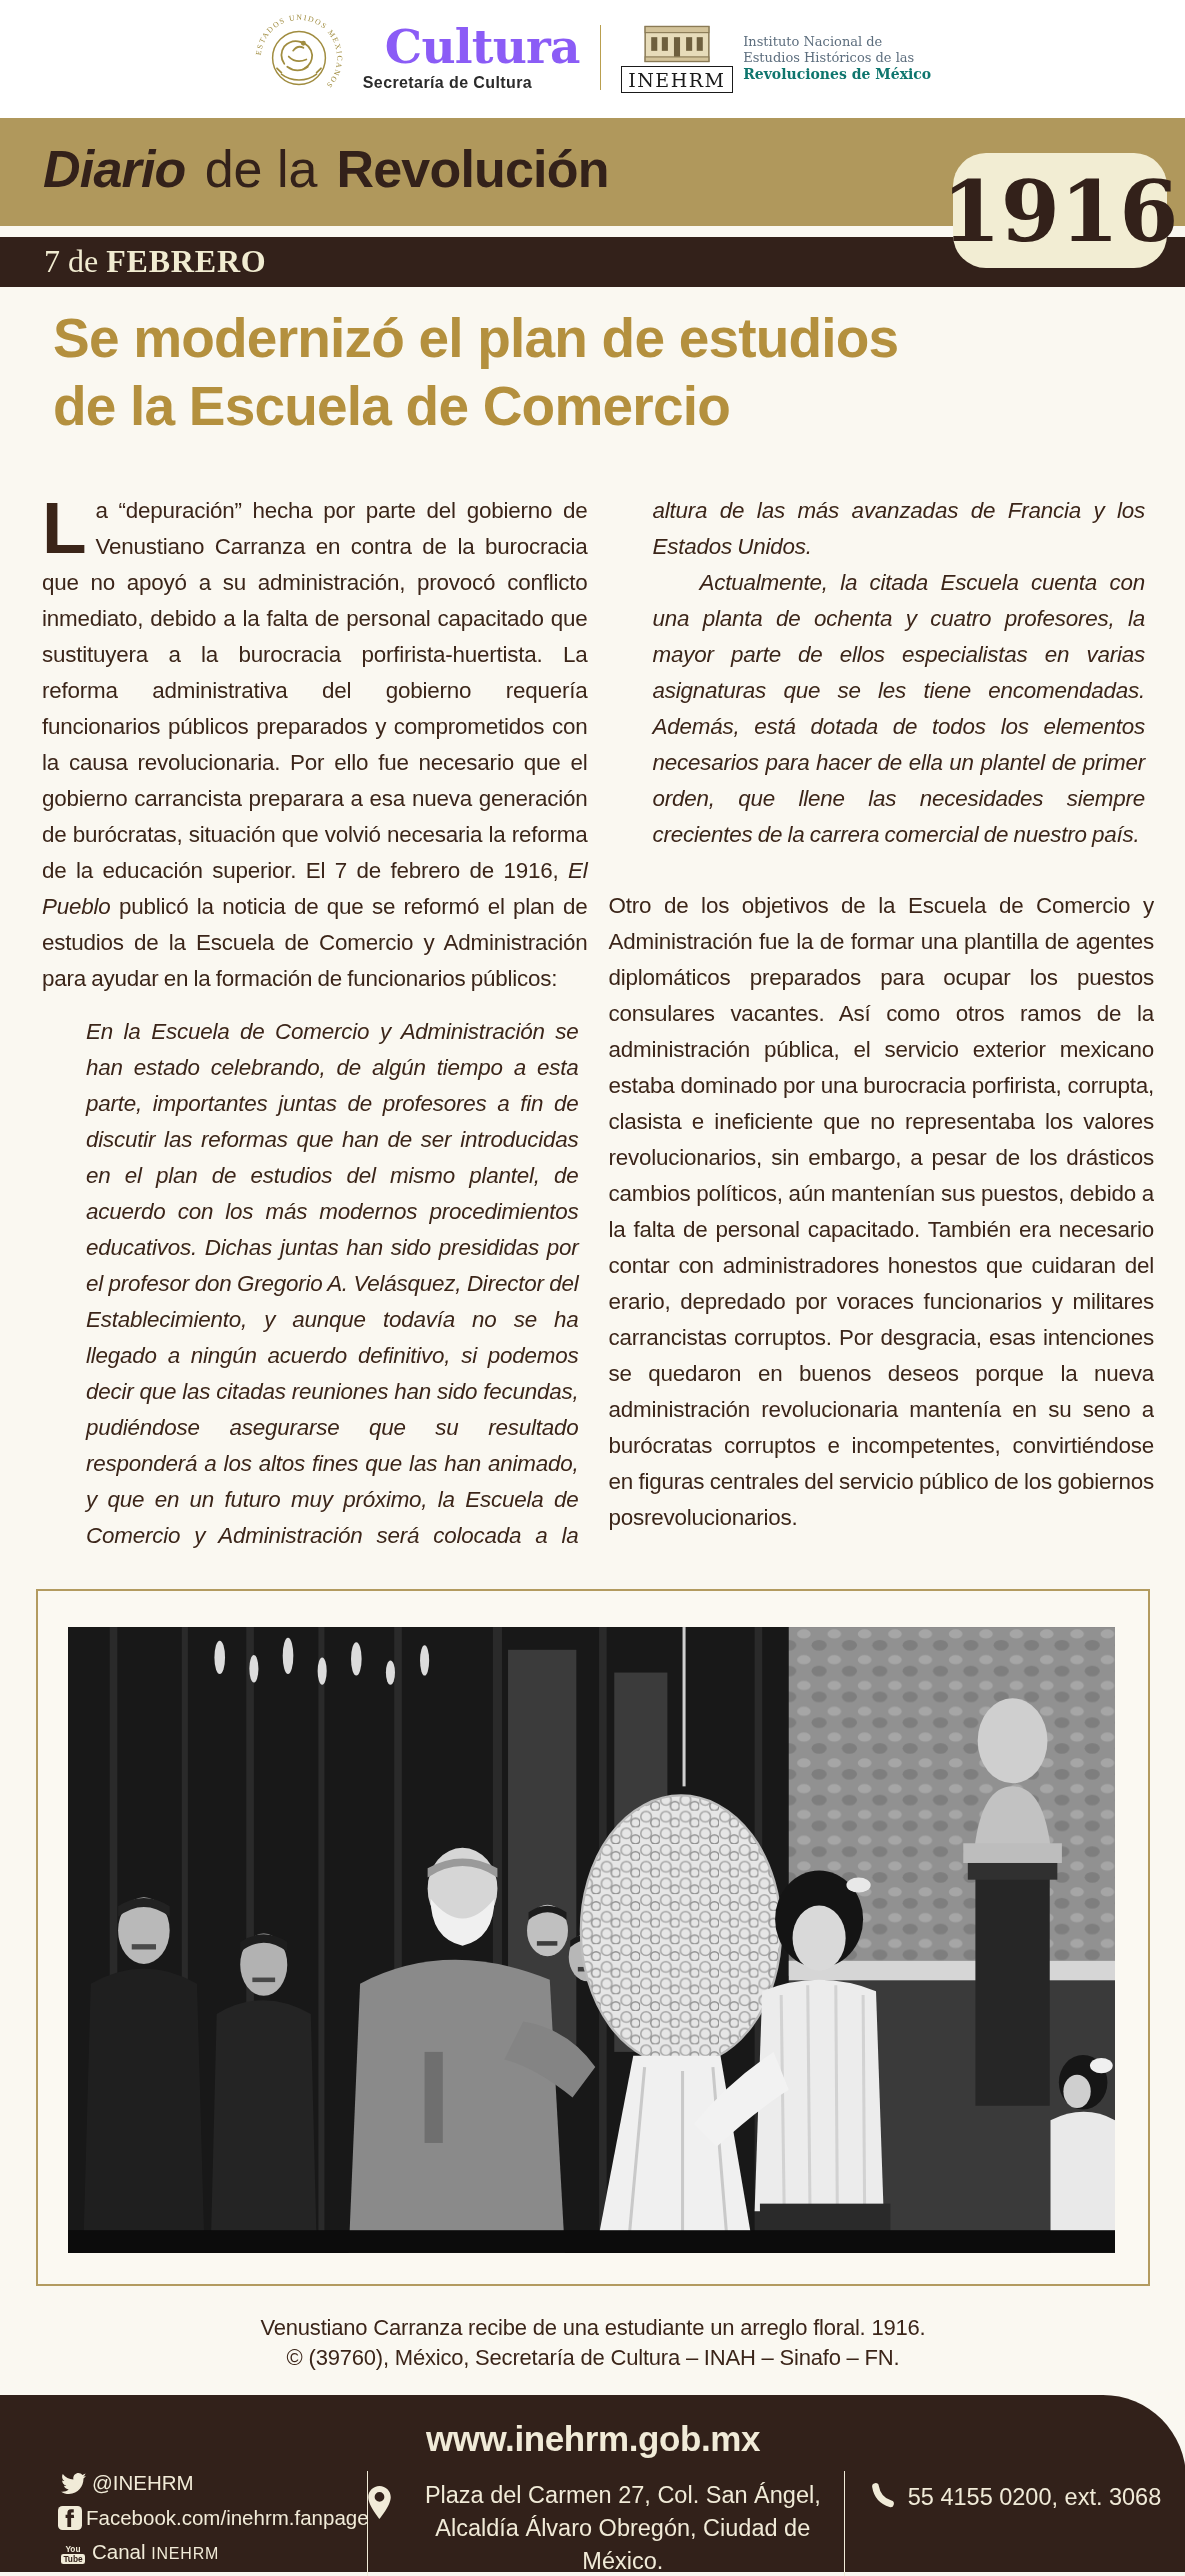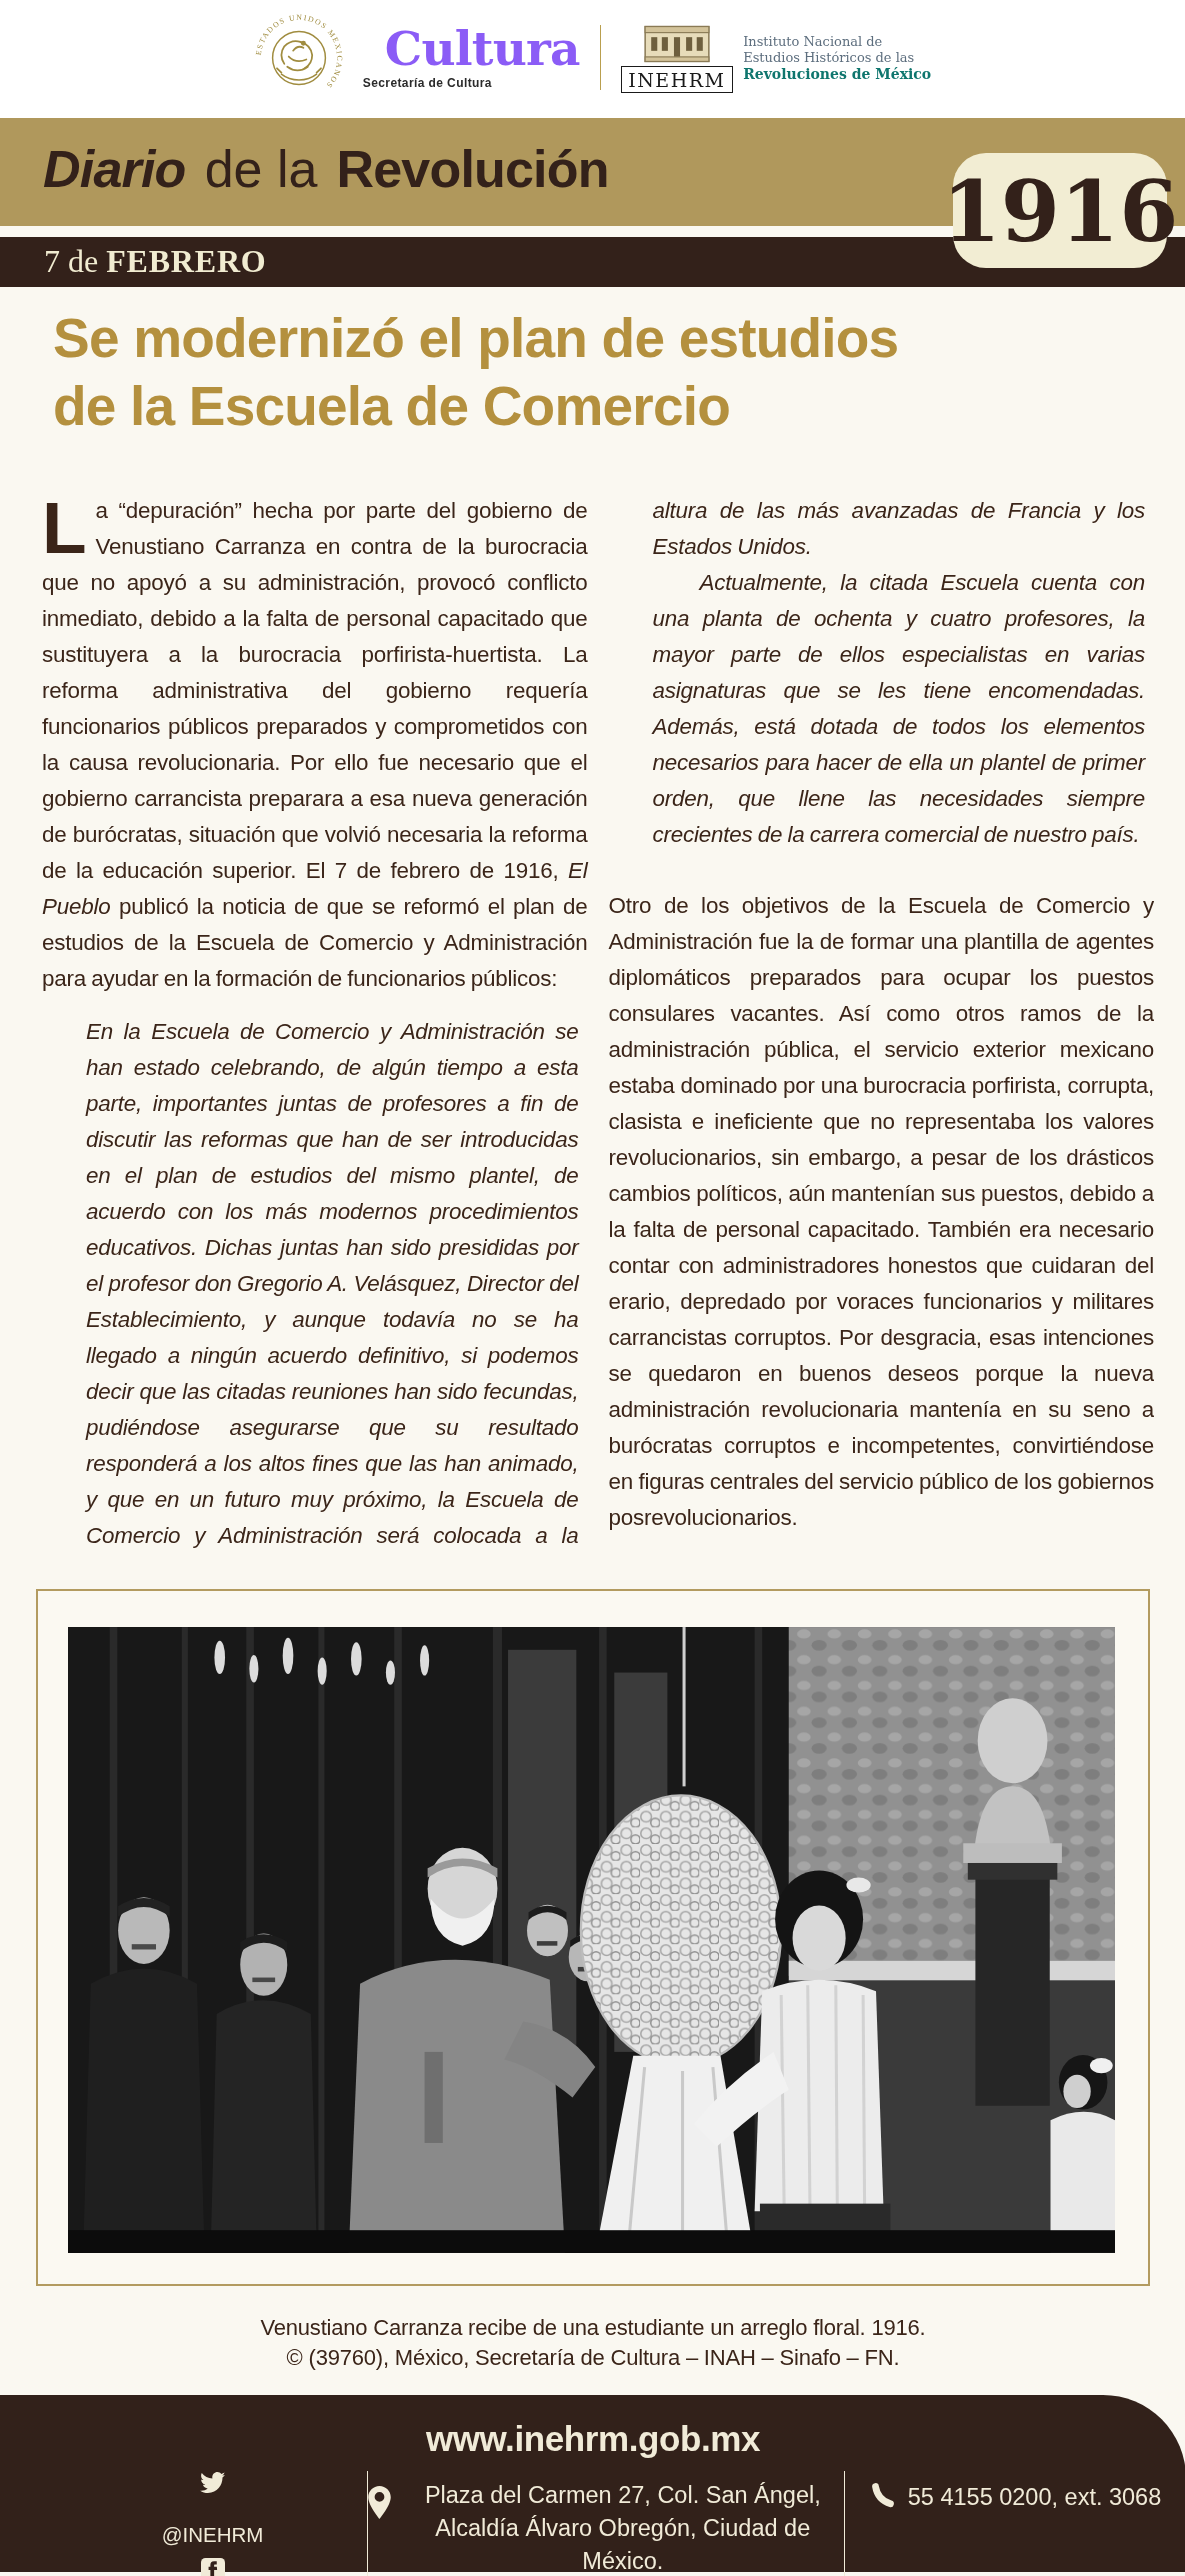--- a/index.html
+++ b/index.html
@@ -7,21 +7,21 @@
         font-family:"Liberation Sans",sans-serif;margin:0 auto;}
 
   
   .header{position:absolute;top:0;left:0;width:100%;height:129px;background:#ffffff;}
   .logo-row{position:absolute;top:13.7px;left:0;width:100%;display:flex;justify-content:center;
             align-items:center;gap:20px;}
   .seal{width:88px;height:88px;}
   .cultura-txt{display:flex;flex-direction:column;align-items:flex-start;}
   .cultura-word{font-family:"DejaVu Serif",serif;font-weight:700;font-size:47px;line-height:47px;
                 color:#8b5cf6;letter-spacing:-0.8px;margin-left:22px;}
-  .cultura-sub{font-size:12px;font-weight:700;color:#2b2b2b;margin-top:4.6px;letter-spacing:0.4px;}
+  .cultura-sub{font-size:16px;font-weight:700;color:#2b2b2b;margin-top:4.6px;letter-spacing:0.4px;}
   .logo-divider{width:1.5px;height:65px;background:#b99f4e;}
   .inehrm{display:flex;align-items:center;gap:10.6px;}
   .inehrm-left{display:flex;flex-direction:column;align-items:center;}
   .inehrm-box{border:1.5px solid #1a1a1a;background:#fff;padding:1.5px 6px;
               font-family:"DejaVu Serif",serif;font-size:19px;letter-spacing:1.5px;color:#1a1a1a;}
   .inehrm-right{display:flex;flex-direction:column;line-height:16px;}
   .inehrm-l1,.inehrm-l2{font-family:"DejaVu Serif",serif;font-size:13px;color:#5d6e7e;}
   .inehrm-l3{font-family:"DejaVu Serif",serif;font-size:14px;font-weight:700;color:#0f766e;}
 
   
@@ -62,21 +62,21 @@
 
   
   .footer{position:absolute;left:0;top:2395px;right:0;bottom:3.8px;background:#32211a;
           border-top-right-radius:83px;color:#f1ebd8;}
   .site{width:100%;text-align:center;margin-top:24px;font-size:35px;font-weight:700;letter-spacing:-0.4px;}
   .footer-cols{position:absolute;left:0;top:76px;width:100%;display:flex;}
   .f-left{width:367px;box-sizing:border-box;padding-left:58px;display:flex;flex-direction:column;gap:10.6px;}
   .f-center{width:478px;box-sizing:border-box;border-left:1.5px solid #f1ebd8;border-right:1.5px solid #f1ebd8;
             display:flex;align-items:flex-start;justify-content:center;gap:10.6px;padding-top:7.6px;}
   .f-right{flex:1;display:flex;align-items:flex-start;justify-content:center;gap:12px;padding-top:10.6px;}
-  .social-row{display:flex;align-items:center;gap:29px;font-size:20.5px;flex-direction:column;}
+  .social-row{display:flex;align-items:flex-end;gap:4px;font-size:20.5px;}
   .social-row .icon{width:30px;display:flex;justify-content:center;}
   .addr{font-size:23.5px;line-height:33px;text-align:center;}
   .phone-num{font-size:23.5px;line-height:30px;}
   .smallcaps{font-size:16px;letter-spacing:0.8px;}
   .yt-logo{display:flex;flex-direction:column;align-items:center;line-height:8.3px;
            font-size:8.3px;font-weight:700;color:#f1ebd8;}
   .yt-box{background:#f1ebd8;color:#32211a;border-radius:2.3px;padding:0.8px 2.3px;margin-top:0.8px;}
 </style>
 </head>
 <body>

